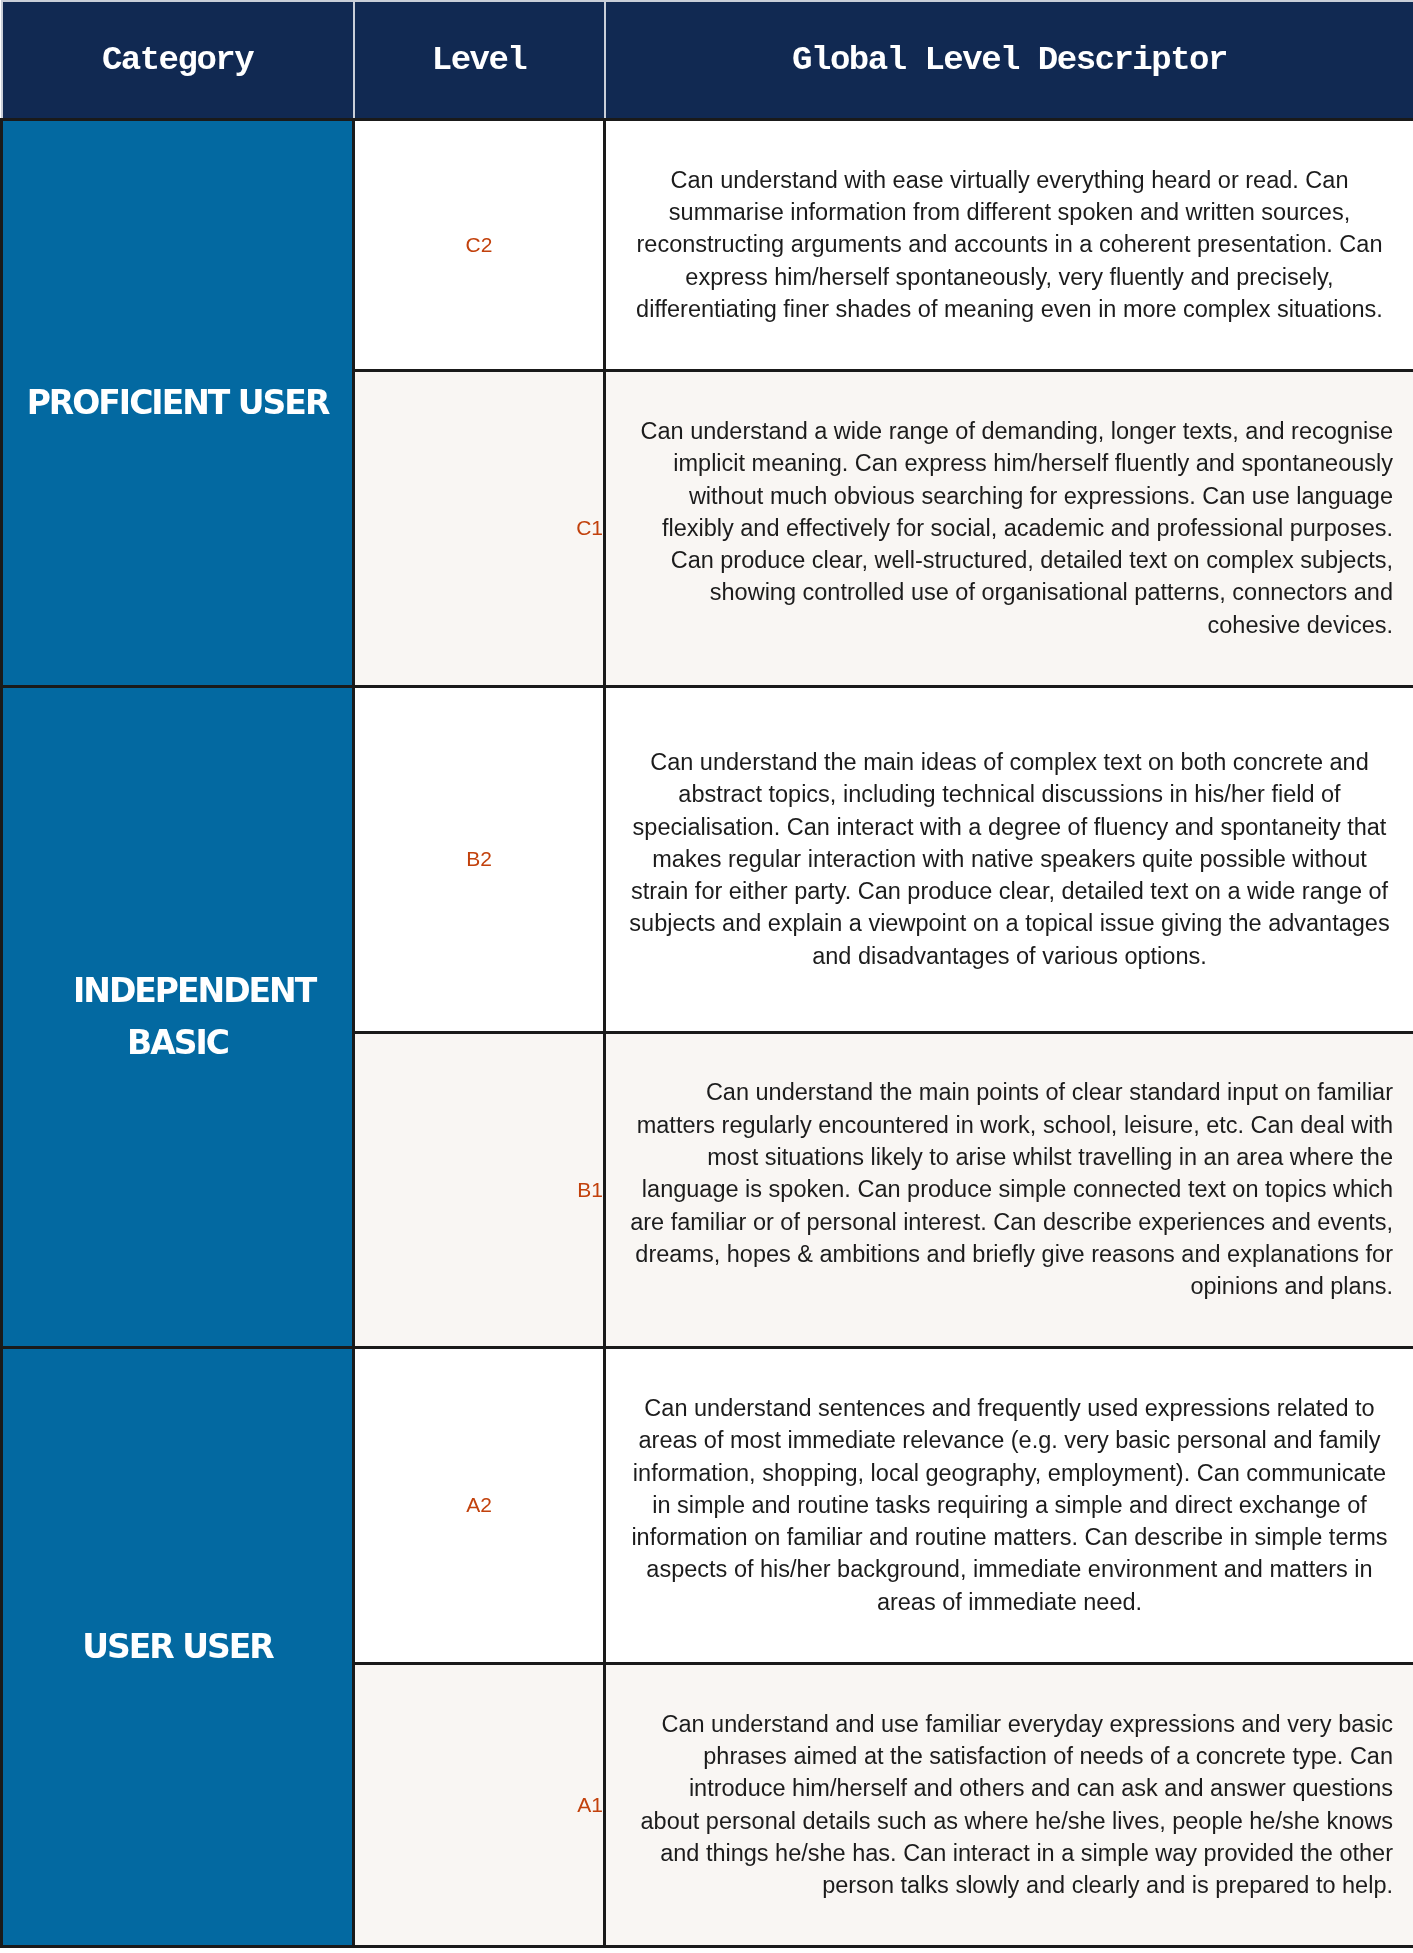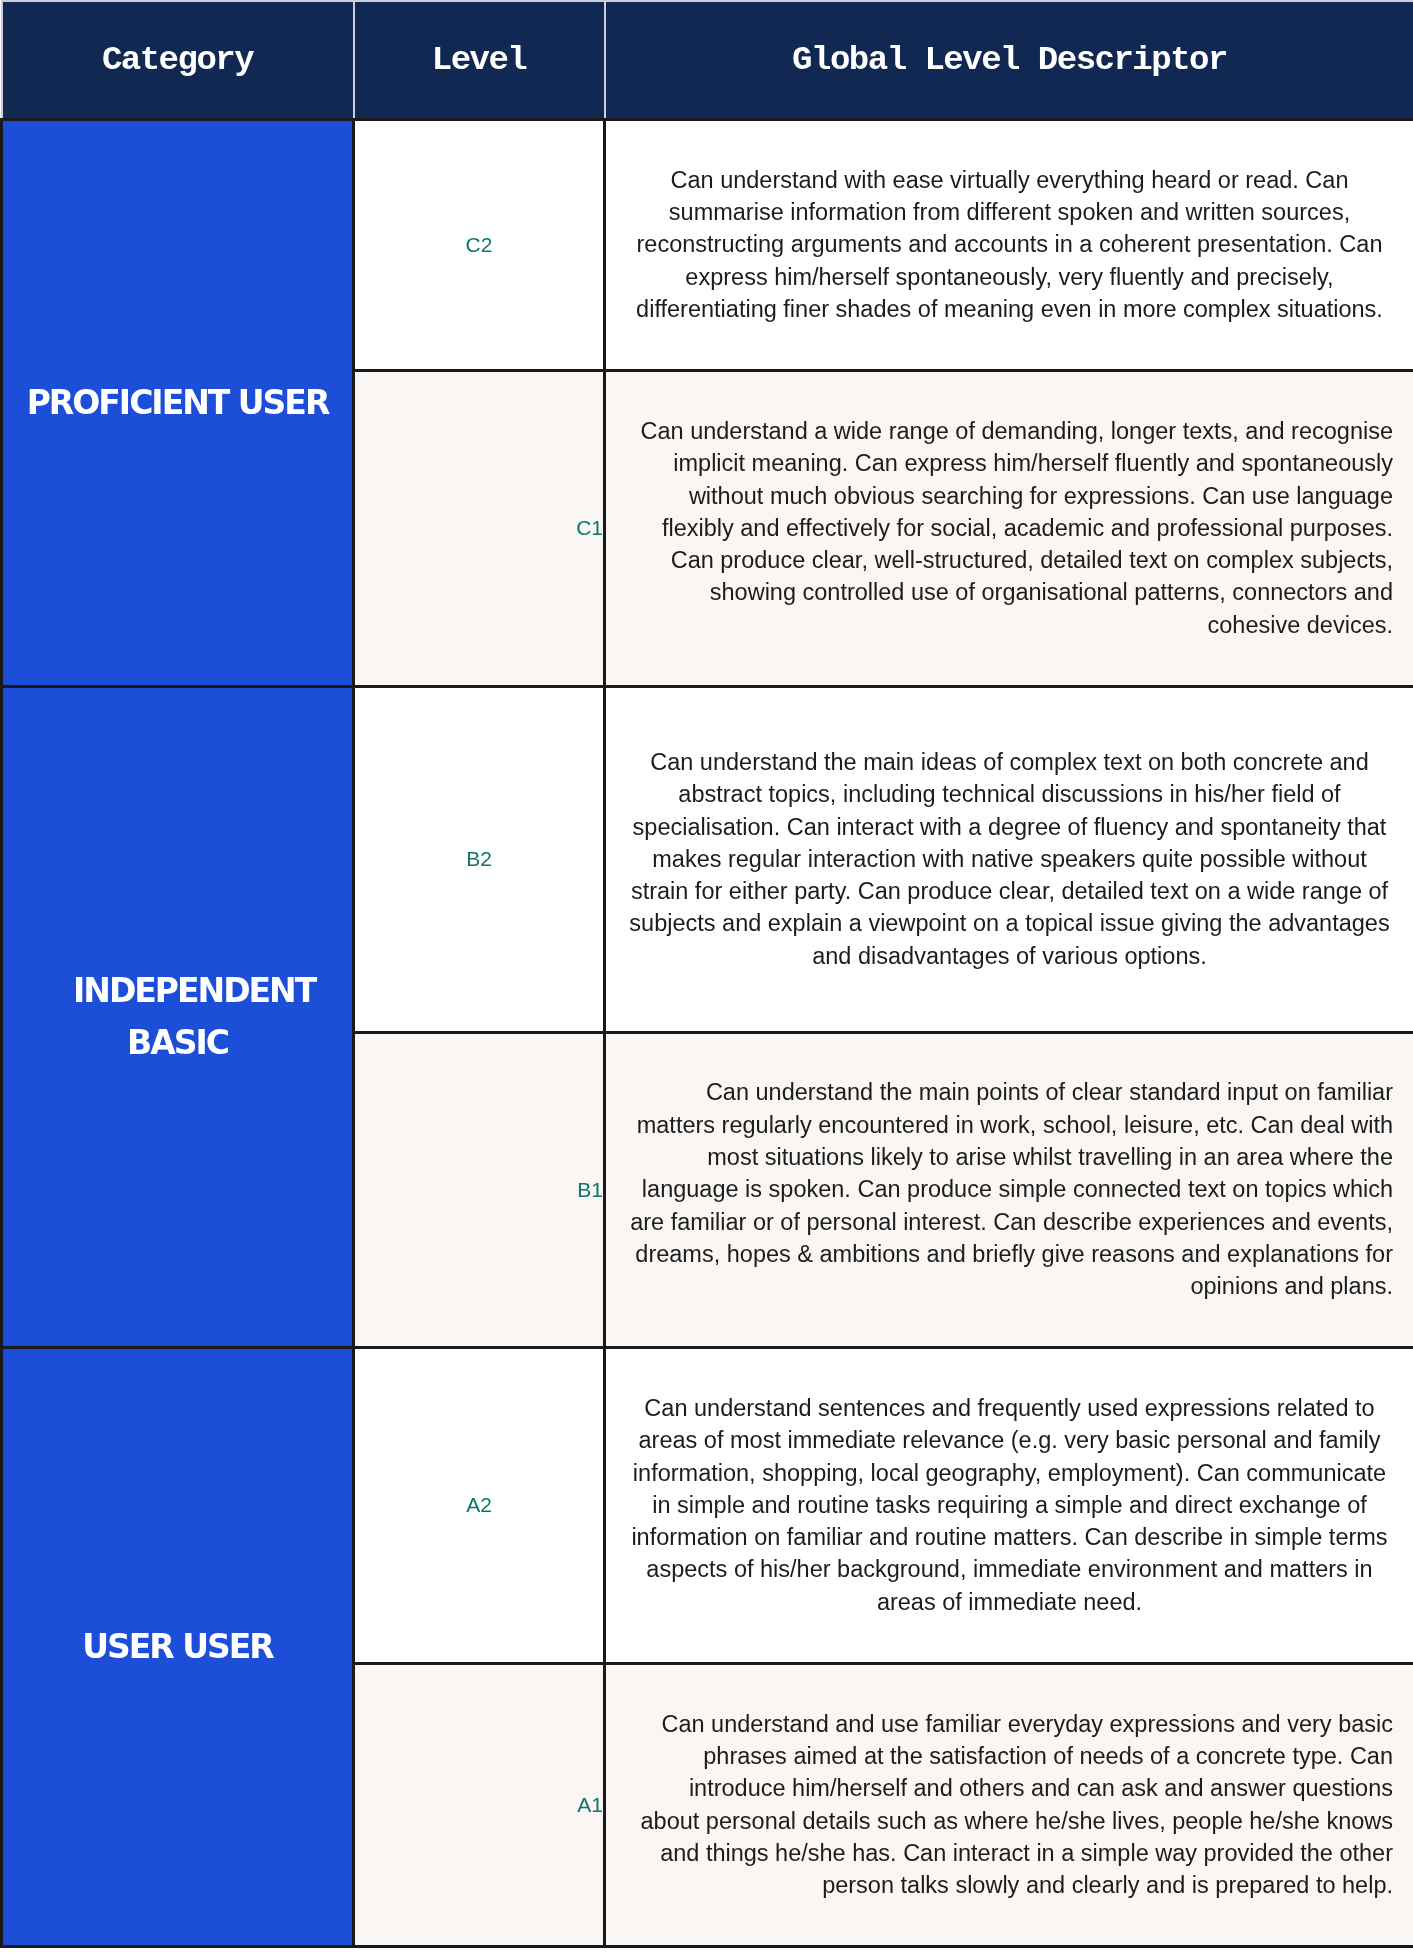--- a/index.html
+++ b/index.html
@@ -10,27 +10,27 @@
   }
   .tbl th, .tbl td { padding: 0; box-sizing: border-box; }
   .hdr th {
     background: #112952; color: #ffffff; height: 118px;
     font-family: Liberation Mono, monospace; font-weight: bold;
     font-size: 34px; letter-spacing: -1.5px;
     border: 2px solid #c9ced8; border-top: 2px solid #c9ced8;
     text-align: center; vertical-align: middle;
   }
   .cat {
-    background: #1d4ed8; color: #ffffff; text-align: center; vertical-align: middle;
+    background: #0369a1; color: #ffffff; text-align: center; vertical-align: middle;
     font-family: "DejaVu Sans", sans-serif; font-weight: bold;
     font-size: 33px; letter-spacing: -2px; line-height: 52px;
     border: 3px solid #1a1a1a; padding: 0 20px !important;
   }
   .lvl {
-    font-family: "Liberation Sans", sans-serif; font-size: 21px; color: #0f766e;
+    font-family: "Liberation Sans", sans-serif; font-size: 21px; color: #c2410c;
     text-align: center; vertical-align: middle;
     border: 3px solid #1a1a1a;
   }
   .desc {
     font-family: "Liberation Sans", sans-serif; font-size: 23.5px; line-height: 32.3px; color: #1c1c1c;
     text-align: center; vertical-align: middle;
     border: 3px solid #1a1a1a; padding: 17px 20px !important;
   }
   tr.white td.lvl, tr.white td.desc { background: #ffffff; }
   tr.cream td.lvl, tr.cream td.desc { background: #F9F6F3; text-align: right; }

